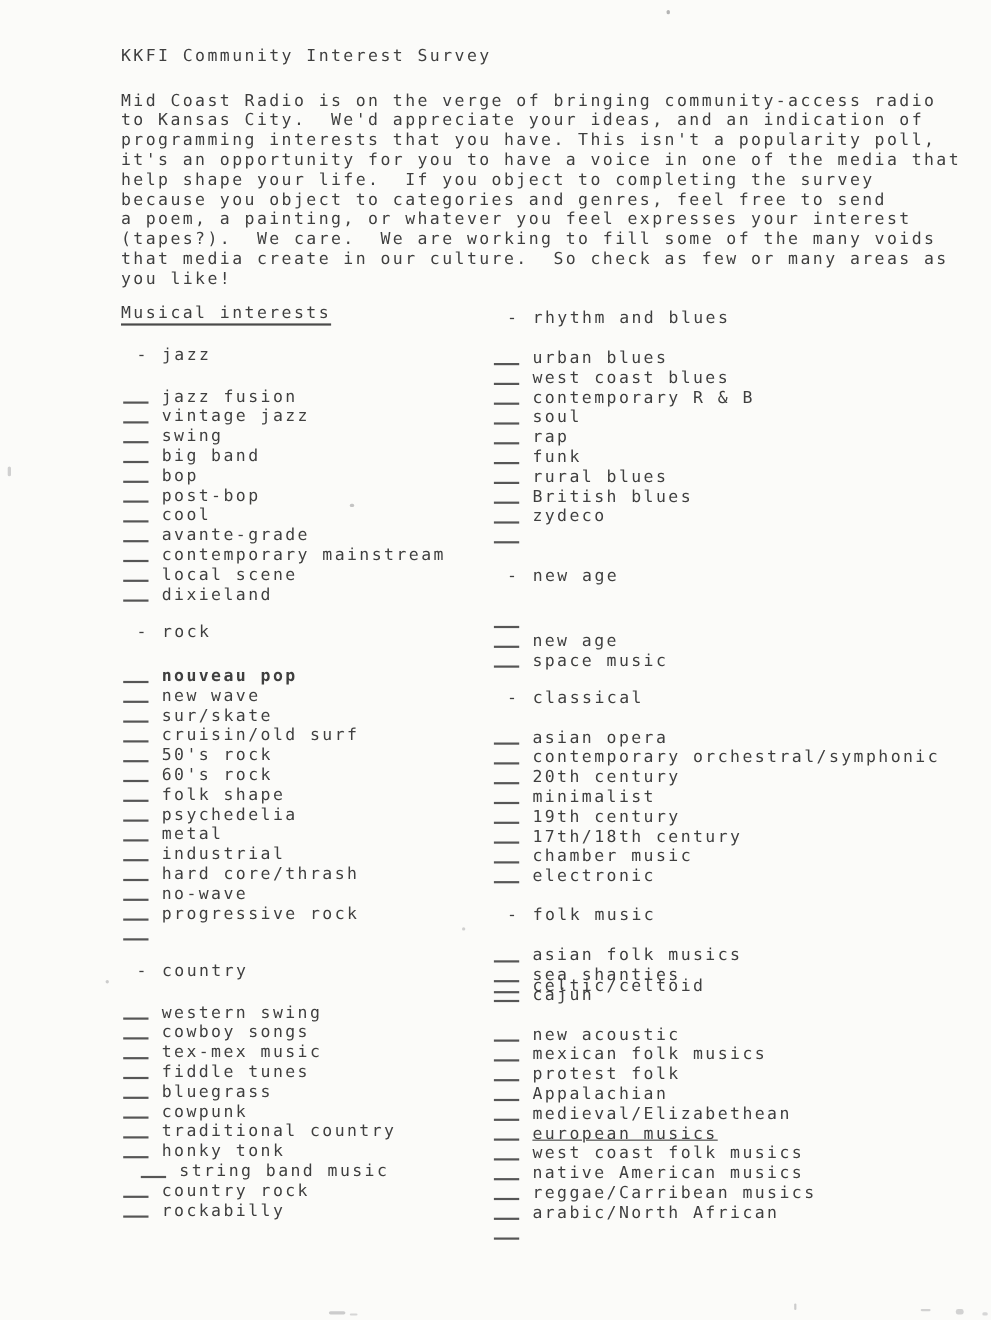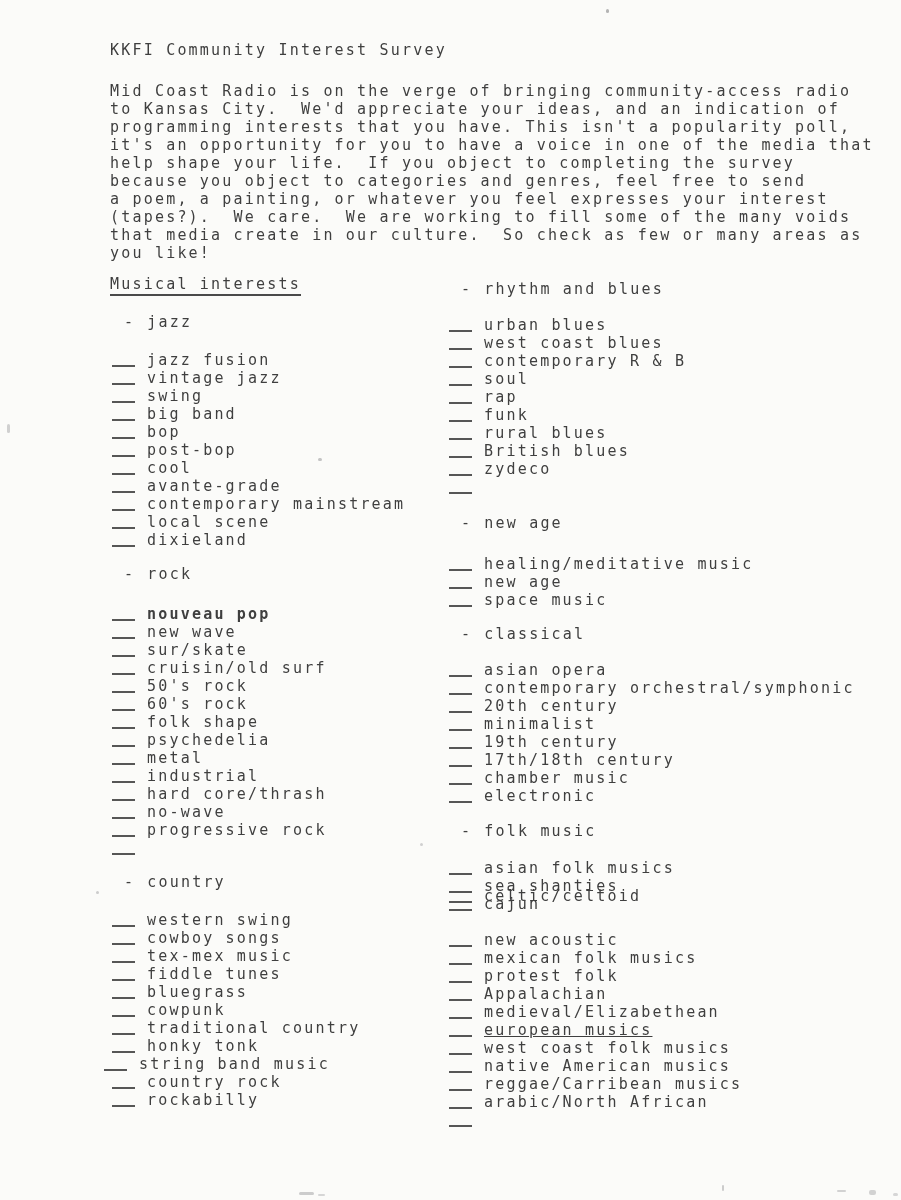--- a/index.html
+++ b/index.html
@@ -63,38 +63,38 @@
       <div class="row" style="left: 112px; top: 837px;"><span class="blank"></span></div>
       <div class="row" style="left: 112px; top: 873px;"><span class="dash">-</span><span class="lbl">country</span></div>
       <div class="row" style="left: 112px; top: 909px;"><span class="blank"></span><span class="lbl">western swing</span></div>
       <div class="row" style="left: 112px; top: 927px;"><span class="blank"></span><span class="lbl">cowboy songs</span></div>
       <div class="row" style="left: 112px; top: 945px;"><span class="blank"></span><span class="lbl">tex-mex music</span></div>
       <div class="row" style="left: 112px; top: 963px;"><span class="blank"></span><span class="lbl">fiddle tunes</span></div>
       <div class="row" style="left: 112px; top: 981px;"><span class="blank"></span><span class="lbl">bluegrass</span></div>
       <div class="row" style="left: 112px; top: 999px;"><span class="blank"></span><span class="lbl">cowpunk</span></div>
       <div class="row" style="left: 112px; top: 1017px;"><span class="blank"></span><span class="lbl">traditional country</span></div>
       <div class="row" style="left: 112px; top: 1035px;"><span class="blank"></span><span class="lbl">honky tonk</span></div>
-      <div class="row" style="left: 104px; top: 1053px;"><span class="blank"></span><span class="lbl">string band music</span></div>
+      <div class="row" style="left: 128px; top: 1053px;"><span class="blank"></span><span class="lbl">string band music</span></div>
       <div class="row" style="left: 112px; top: 1071px;"><span class="blank"></span><span class="lbl">country rock</span></div>
       <div class="row" style="left: 112px; top: 1089px;"><span class="blank"></span><span class="lbl">rockabilly</span></div>
     </div>
   <div id="right-col">
       <div class="row" style="left: 449px; top: 280px;"><span class="dash">-</span><span class="lbl">rhythm and blues</span></div>
       <div class="row" style="left: 449px; top: 314px;"><span class="blank"></span><span class="lbl">urban blues</span></div>
       <div class="row" style="left: 449px; top: 332px;"><span class="blank"></span><span class="lbl">west coast blues</span></div>
       <div class="row" style="left: 449px; top: 350px;"><span class="blank"></span><span class="lbl">contemporary R &amp; B</span></div>
       <div class="row" style="left: 449px; top: 368px;"><span class="blank"></span><span class="lbl">soul</span></div>
       <div class="row" style="left: 449px; top: 386px;"><span class="blank"></span><span class="lbl">rap</span></div>
       <div class="row" style="left: 449px; top: 404px;"><span class="blank"></span><span class="lbl">funk</span></div>
       <div class="row" style="left: 449px; top: 422px;"><span class="blank"></span><span class="lbl">rural blues</span></div>
       <div class="row" style="left: 449px; top: 440px;"><span class="blank"></span><span class="lbl">British blues</span></div>
       <div class="row" style="left: 449px; top: 458px;"><span class="blank"></span><span class="lbl">zydeco</span></div>
       <div class="row" style="left: 449px; top: 476px;"><span class="blank"></span></div>
       <div class="row" style="left: 449px; top: 514px;"><span class="dash">-</span><span class="lbl">new age</span></div>
-      <div class="row" style="left: 449px; top: 553px;"><span class="blank"></span><span class="lbl">healing/meditative music</span></div>
+      <div class="row" style="left: 449px; top: 553px;"><span class="blank"></span></div>
       <div class="row" style="left: 449px; top: 571px;"><span class="blank"></span><span class="lbl">new age</span></div>
       <div class="row" style="left: 449px; top: 589px;"><span class="blank"></span><span class="lbl">space music</span></div>
       <div class="row" style="left: 449px; top: 625px; text-align: center;"><span class="dash">-</span><span class="lbl">classical</span></div>
       <div class="row" style="left: 449px; top: 659px;"><span class="blank"></span><span class="lbl">asian opera</span></div>
       <div class="row" style="left: 449px; top: 677px;"><span class="blank"></span><span class="lbl">contemporary orchestral/symphonic</span></div>
       <div class="row" style="left: 449px; top: 695px;"><span class="blank"></span><span class="lbl">20th century</span></div>
       <div class="row" style="left: 449px; top: 713px;"><span class="blank"></span><span class="lbl">minimalist</span></div>
       <div class="row" style="left: 449px; top: 731px;"><span class="blank"></span><span class="lbl">19th century</span></div>
       <div class="row" style="left: 449px; top: 749px;"><span class="blank"></span><span class="lbl">17th/18th century</span></div>
       <div class="row" style="left: 449px; top: 767px;"><span class="blank"></span><span class="lbl">chamber music</span></div>

